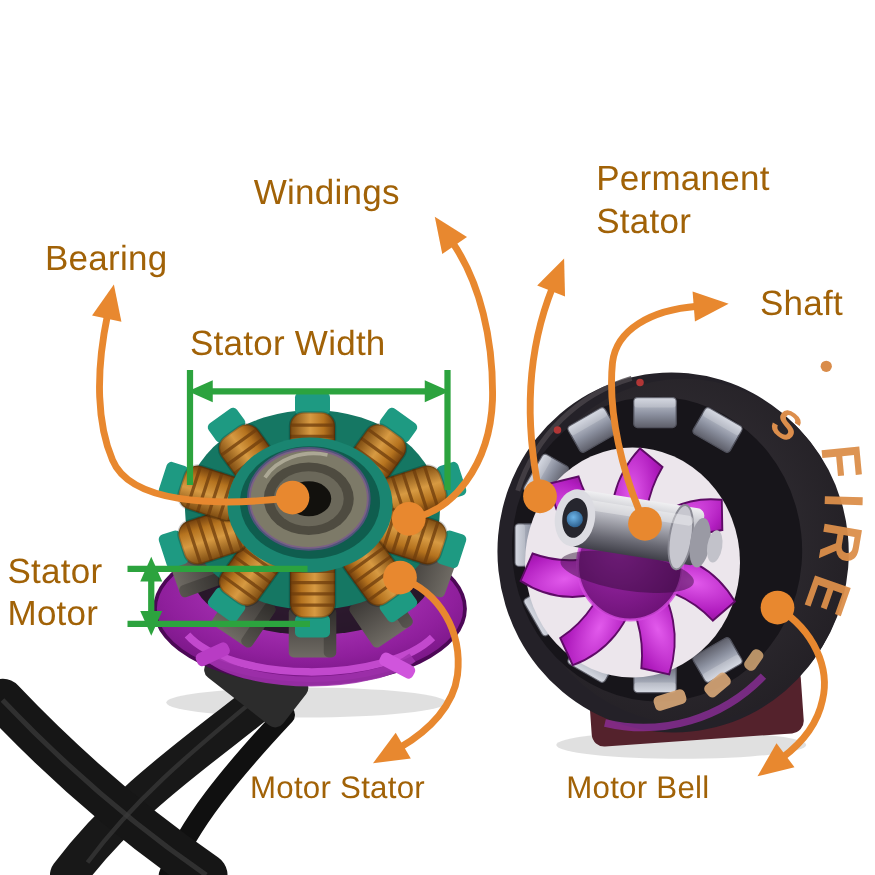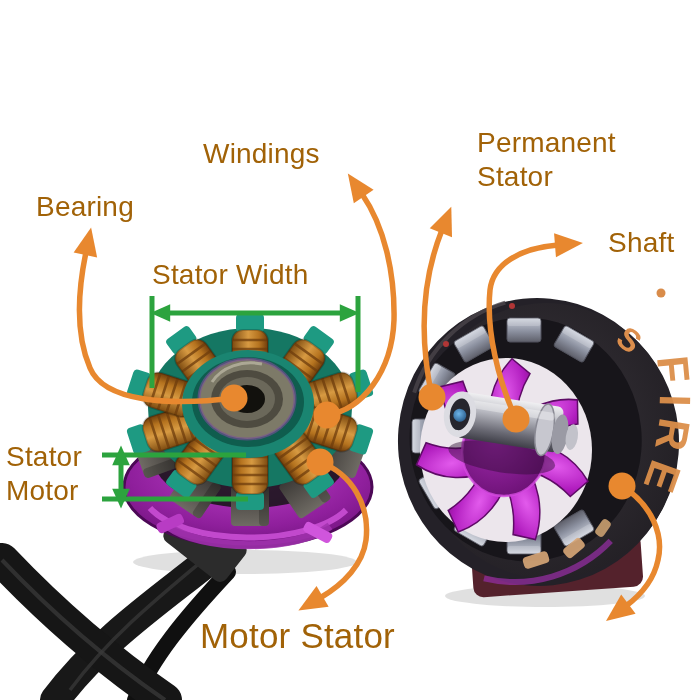--- a/index.html
+++ b/index.html
@@ -5,21 +5,21 @@
   html,body{margin:0;padding:0;background:#ffffff;}
   .scene{
     position:relative;width:700px;height:700px;background:#ffffff;
     overflow:hidden;font-family:"Liberation Sans",sans-serif;
   }
   .scene svg{position:absolute;left:0;top:0;}
   .lbl{
     position:absolute;font-weight:normal;color:#a16207;
     font-size:28px;line-height:1.2;letter-spacing:.2px;white-space:nowrap;
   }
-  .lbl-big{font-size:35px;}
+  .lbl-big{font-size:25px;}
 </style>
 </head>
 <body>
 
 <div class="scene">
 
 <svg width="700" height="700" viewBox="0 0 700 700">
   <defs>
     <linearGradient id="copGrad" x1="0" y1="0" x2="1" y2="0">
       <stop offset="0" stop-color="#7c4a10"></stop>
@@ -251,13 +251,14 @@
     <div>Permanent</div>
     <div>Stator</div>
   </div>
   <div class="lbl" style="left:608px;top:226px;">Shaft</div>
   <div class="lbl" style="left:152px;top:258px;">Stator Width</div>
   <div class="lbl" style="left:6px;top:440px;">
     <div>Stator</div>
     <div>Motor</div>
   </div>
   <div class="lbl lbl-big" style="left:200px;top:615px;">Motor Stator</div>
+  <div class="lbl lbl-big" style="left:453px;top:615px;">Motor Bell</div>
 </div>
 
 </body></html>

